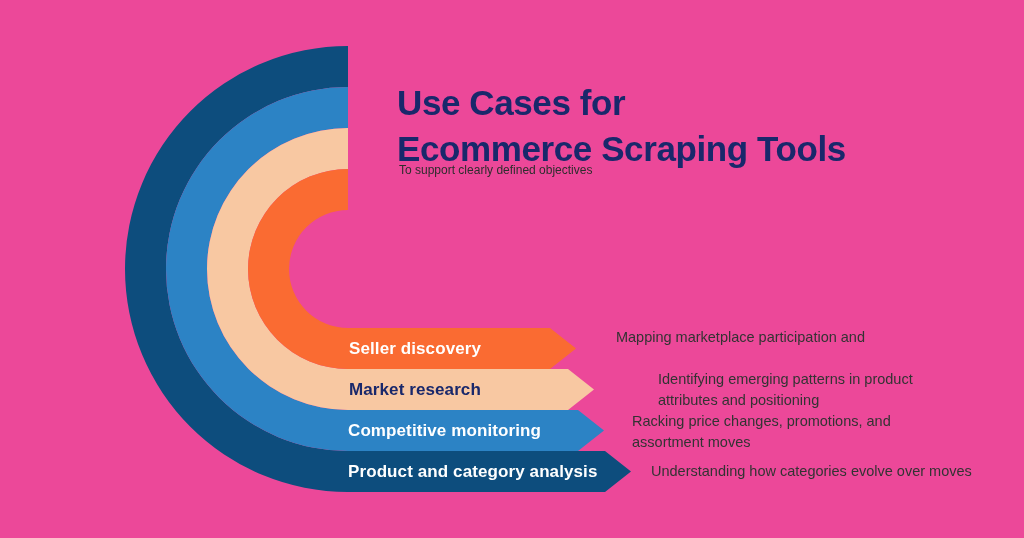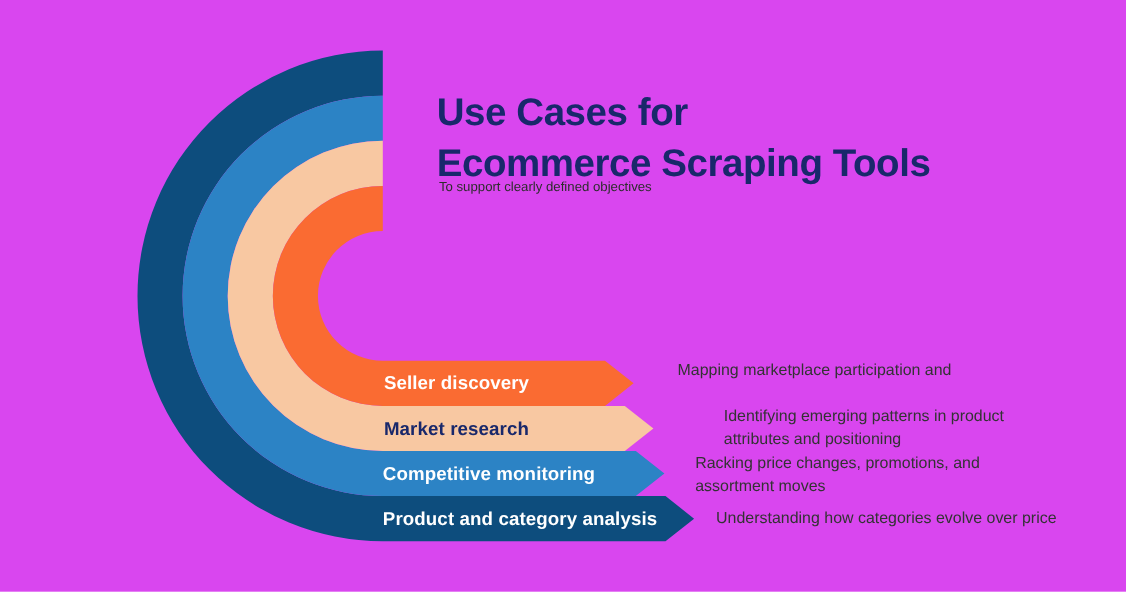--- a/index.html
+++ b/index.html
@@ -35,21 +35,21 @@
   .lbl-competitive { left:348px; top:410px; }
   .lbl-product     { left:348px; top:451px; }
   .desc-seller      { left:593px; top:327px; width:272px;text-align:right; }
   .desc-market      { left:610px; top:369px; width:282px; }
   .desc-competitive { left:632px; top:411px; width:276px; }
   .desc-product     { left:651px; top:461px; width:340px; white-space:nowrap; }
 </style>
 </head>
 <body>
 
-<div class="canvas" style="background-color: #d946ef;">
+<div class="canvas" style="background-color: #ec4899;">
 
   <svg class="arc-svg" width="1024" height="538" viewBox="0 0 1024 538">
     <path d="M 348 46 A 223 223 0 0 0 348 492 L 605 492 L 631 471.5 L 605 451 L 348 451 A 182 182 0 0 1 348 87 Z" fill="#0d4d7d"></path>
     <path d="M 348 87 A 182 182 0 0 0 348 451 L 578 451 L 604 430.5 L 578 410 L 348 410 A 141 141 0 0 1 348 128 Z" fill="#2c83c5"></path>
     <path d="M 348 128 A 141 141 0 0 0 348 410 L 568 410 L 594 389.5 L 568 369 L 348 369 A 100 100 0 0 1 348 169 Z" fill="#f8c8a2"></path>
     <path d="M 348 169 A 100 100 0 0 0 348 369 L 550 369 L 576 348.5 L 550 328 L 348 328 A 59 59 0 0 1 348 210 Z" fill="#fa6b32"></path>
   </svg>
 
   <h1 class="title" style="color: rgb(25, 40, 107);">
     <span style="display:block">Use Cases for</span>
@@ -67,16 +67,16 @@
   </div>
   <div class="desc desc-market" style="color: rgb(51, 51, 51); margin-left: 48px;">
     <div>Identifying emerging patterns in product</div>
     <div>attributes and positioning</div>
   </div>
   <div class="desc desc-competitive" style="color: rgb(51, 51, 51);">
     <div>Racking price changes, promotions, and</div>
     <div>assortment moves</div>
   </div>
   <div class="desc desc-product" style="color: rgb(51, 51, 51);">
-    <div>Understanding how categories evolve over price</div>
+    <div>Understanding how categories evolve over moves</div>
   </div>
 
 </div>
 
 </body></html>

